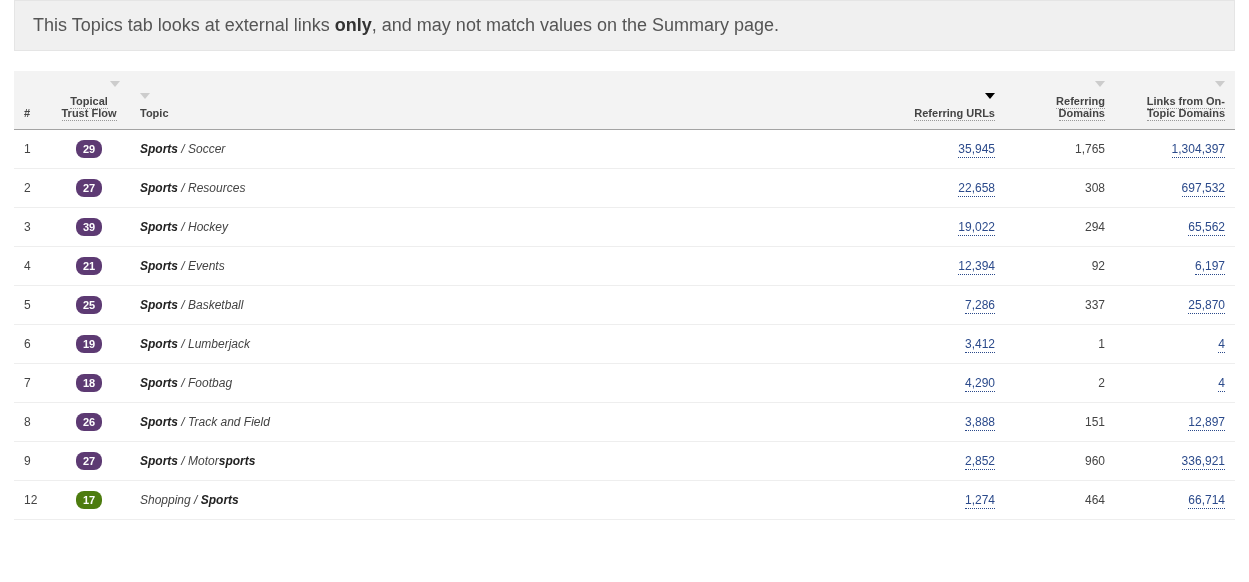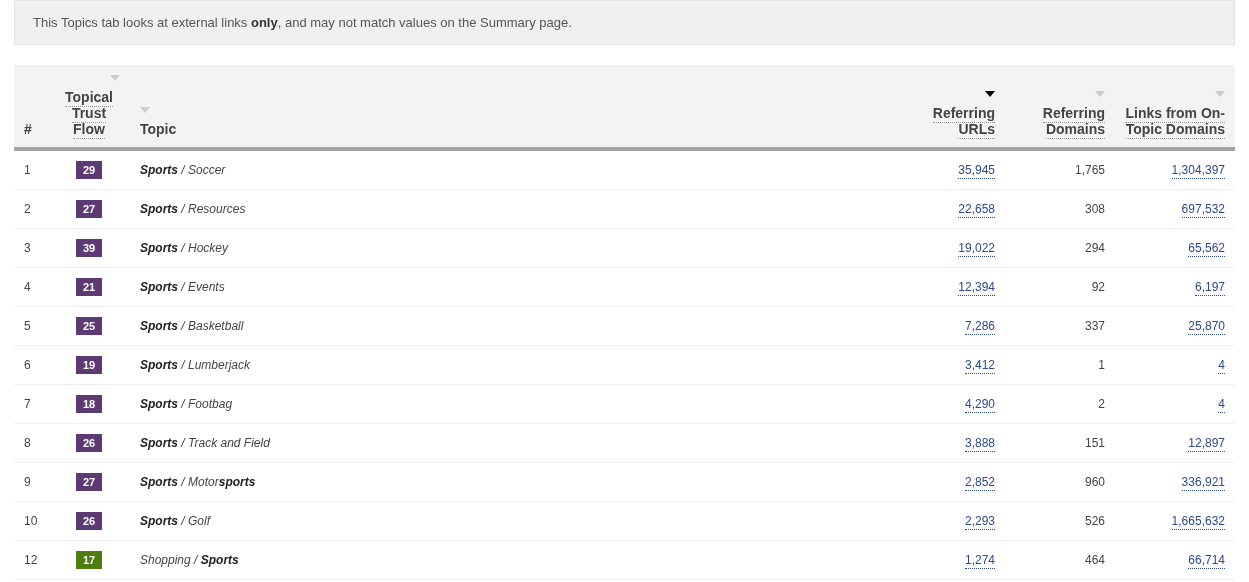--- a/index.html
+++ b/index.html
@@ -11,41 +11,41 @@
     color: #333;
     background: #fff;
     width: 1249px;
   }
   .info-bar {
     background: #f0f0f0;
     border: 1px solid #e5e5e5;
     padding: 14px 18px;
     margin: 0 14px 20px 14px;
     color: #555;
-    font-size: 13px;
+    font-size: 18px;
   }
   .info-bar b { font-weight: bold; color: #333; }
 
   table.topics {
     width: calc(100% - 28px);
     margin: 0 14px;
     border-collapse: collapse;
     table-layout: fixed;
   }
   table.topics thead tr {
     background: #f3f3f3;
   }
   table.topics th {
-    font-size: 14px;
+    font-size: 11px;
     font-weight: bold;
     color: #444;
     padding: 8px 10px 10px 10px;
     vertical-align: bottom;
     text-align: left;
-    border-bottom: 4px solid #a3a3a3;
+    border-bottom: 1px solid #a3a3a3;
     position: relative;
   }
   table.topics th.right { text-align: right; }
   table.topics th .sort-caret {
     display: block;
     text-align: right;
     font-size: 10px;
     line-height: 10px;
     height: 14px;
     margin-bottom: 2px;
@@ -71,21 +71,21 @@
     vertical-align: middle;
     color: #444;
   }
   table.topics td.num { text-align: left; width: 30px; }
   table.topics td.ttf { text-align: center; width: 80px; }
   table.topics td.right { text-align: right; }
   .badge {
     display: inline-block;
     min-width: 26px;
     padding: 2px 5px;
-    border-radius: 0;
+    border-radius: 8px;
     background: #5d3a73;
     color: #fff;
     font-size: 11px;
     font-weight: bold;
     text-align: center;
     line-height: 14px;
   }
   .badge.maroon { background: #4d7c0f; }
   .topic-cell b { font-weight: bold; color: #222; }
   .topic-cell { color: #666; font-style: italic; }
@@ -213,28 +213,20 @@
       </tr>
       <tr>
         <td class="num">9</td>
         <td class="ttf"><span class="badge">27</span></td>
         <td class="topic-cell"><b>Sports</b> / Motor<b>sports</b></td>
         <td class="right"><span class="link-num">2,852</span></td>
         <td class="right">960</td>
         <td class="right"><span class="link-num">336,921</span></td>
       </tr>
       <tr>
-        <td class="num">10</td>
-        <td class="ttf"><span class="badge">26</span></td>
-        <td class="topic-cell"><b>Sports</b> / Golf</td>
-        <td class="right"><span class="link-num">2,293</span></td>
-        <td class="right">526</td>
-        <td class="right"><span class="link-num">1,665,632</span></td>
-      </tr>
-      <tr>
         <td class="num">12</td>
         <td class="ttf"><span class="badge maroon">17</span></td>
         <td class="topic-cell">Shopping / <b>Sports</b></td>
         <td class="right"><span class="link-num">1,274</span></td>
         <td class="right">464</td>
         <td class="right"><span class="link-num">66,714</span></td>
       </tr>
     </tbody>
 </table>
 

